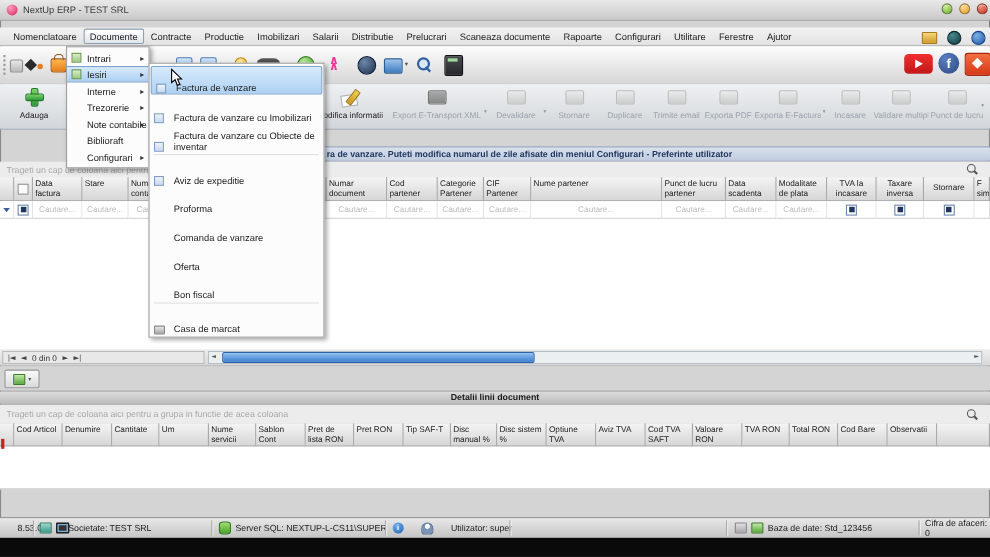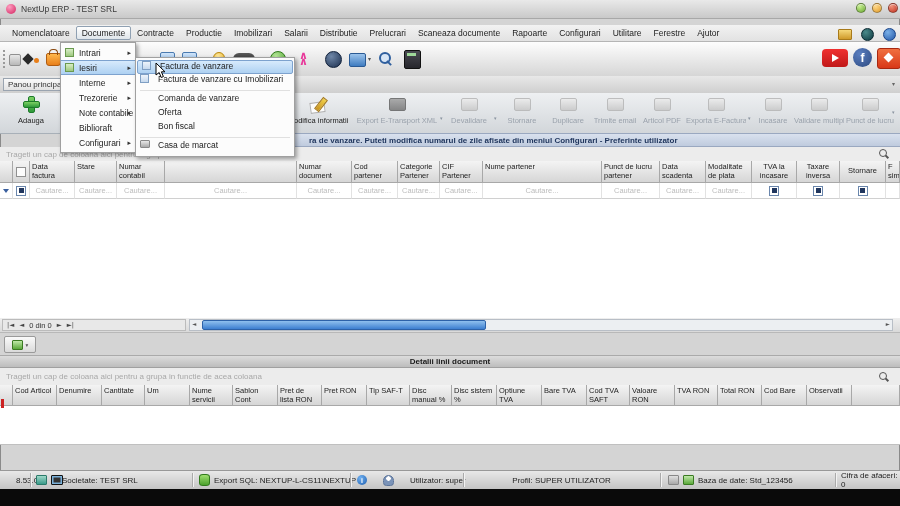--- a/index.html
+++ b/index.html
@@ -46,38 +46,38 @@
   .tcalc::before{content:"";position:absolute;left:2px;top:2px;width:9px;height:3px;background:#9fd89a;}
   .yt{width:26px;height:18px;background:linear-gradient(#f03030,#c01818);border-radius:4px;position:relative;}
   .yt::before{content:"";position:absolute;left:10px;top:5px;width:0;height:0;border-left:7px solid #fff;border-top:4px solid transparent;border-bottom:4px solid transparent;}
   .fb{width:19px;height:19px;border-radius:50%;background:radial-gradient(circle at 35% 30%,#5a7ec0,#2d4a80);color:#fff;font-weight:bold;font-size:12px;display:flex;align-items:center;justify-content:center;}
   .orangebtn{width:22px;height:19px;background:linear-gradient(#f07040,#d83818);border-radius:3px;border:1px solid #a82810;position:relative;}
   .orangebtn::before{content:"";position:absolute;left:7px;top:5px;width:7px;height:7px;background:#fff;transform:rotate(45deg);}
 
   
   .tabrow{position:absolute;left:0;top:76px;width:900px;height:17px;background:linear-gradient(#e8e8e8,#cfcfcf);border-bottom:1px solid #a8b0b8;}
   .panou{position:absolute;left:3px;top:2px;width:80px;height:13px;background:linear-gradient(#fafafa,#e2e2e2);border:1px solid #9aa4b0;font-size:8px;color:#333;display:flex;align-items:center;padding-left:4px;box-sizing:border-box;}
-  .ribbon{position:absolute;left:0;top:93px;width:900px;height:40px;background:linear-gradient(#eef0f2,#d2d6da);border-bottom:1px solid #a8b0b8;}
+  .ribbon{position:absolute;left:0;top:77px;width:900px;height:40px;background:linear-gradient(#eef0f2,#d2d6da);border-bottom:1px solid #a8b0b8;}
   .rbtn{position:absolute;top:2px;height:36px;display:flex;flex-direction:column;align-items:center;justify-content:flex-start;gap:2px;}
   .rlabel{font-size:7.5px;color:#222;white-space:nowrap;overflow:hidden;max-width:100%;}
   .rbtn.disabled .rlabel{color:#9aa2ac;}
   .ricon-wrap{height:19px;display:flex;align-items:center;}
   .plus{position:relative;width:17px;height:17px;}
   .plus::before{content:"";position:absolute;left:5px;top:0;width:7px;height:17px;background:linear-gradient(#7cd063,#2f9a3a);border:1px solid #1c7a2a;box-sizing:border-box;border-radius:2px;}
   .plus::after{content:"";position:absolute;left:0;top:5px;width:17px;height:7px;background:linear-gradient(#7cd063,#2f9a3a);border:1px solid #1c7a2a;box-sizing:border-box;border-radius:2px;}
   .pencil-wrap{position:relative;width:16px;height:14px;}
   .paper{position:absolute;left:0;top:4px;width:13px;height:9px;background:#fcfcfc;border:1px solid #b0b0b0;transform:rotate(-8deg);}
   .pencil{position:absolute;left:8px;top:-1px;width:4px;height:13px;background:linear-gradient(#f2d24a,#c9941f);border:1px solid #a5791c;transform:rotate(38deg);}
   .gicon{width:15px;height:11px;background:linear-gradient(#ececec,#c6c6c6);border:1px solid #b2b2b2;border-radius:2px;opacity:.8;}
   .gicon.dark{background:linear-gradient(#9a9a9a,#6f6f6f);border-color:#5a5a5a;}
   .rarrow{position:absolute;top:22px;font-size:5px;color:#8a94a0;}
 
   
   .caption-bar{position:absolute;left:160px;top:133px;width:740px;height:14px;background:linear-gradient(#d9e1ee,#bfcbde);border-top:1px solid #9aa8c0;border-bottom:1px solid #9aa8c0;box-sizing:border-box;}
-  .caption-text{position:absolute;left:149px;top:2px;font-size:8px;font-weight:bold;color:#21375e;white-space:nowrap;}
+  .caption-text{position:absolute;left:137px;top:2px;font-size:8px;font-weight:bold;color:#21375e;white-space:nowrap;}
 
   
   .groupbar{position:absolute;left:0;width:900px;background:#ececec;border-bottom:1px solid #cfcfcf;}
   .grouphint{position:absolute;left:6px;top:3px;font-size:8px;color:#a8a8a8;white-space:nowrap;}
   .smag{position:absolute;width:12px;height:12px;}
   .smag::before{content:"";position:absolute;left:1px;top:1px;width:6px;height:6px;border:1.5px solid #555;border-radius:50%;}
   .smag::after{content:"";position:absolute;left:8px;top:7px;width:1.5px;height:4px;background:#555;transform:rotate(-45deg);}
   .hrow{position:absolute;left:0;display:flex;}
   .hcell{box-sizing:border-box;height:100%;border-right:1px solid #a8a8a8;border-bottom:1px solid #a8a8a8;background:linear-gradient(#f4f4f4,#d6d6d6);font-size:7.5px;color:#222;padding:2px 2px;overflow:hidden;line-height:1.15;}
   .hcell.cen{text-align:center;display:flex;align-items:center;justify-content:center;padding:1px;}
@@ -116,21 +116,21 @@
   .s-info{width:10px;height:10px;border-radius:50%;background:radial-gradient(circle at 35% 30%,#6fb0f0,#1f5fb0);color:#fff;font-size:7px;font-weight:bold;display:flex;align-items:center;justify-content:center;}
   .s-person{width:9px;height:9px;background:radial-gradient(circle at 50% 28%,#fff 2px,#7a93b8 2.5px);border-radius:50% 50% 30% 30%;border:1px solid #5a739a;}
   .s-gray{width:9px;height:8px;background:linear-gradient(#e0e0e0,#a8a8a8);border:1px solid #888;border-radius:1px;}
   .s-green{width:9px;height:8px;background:linear-gradient(#bfe8a8,#5aa83a);border:1px solid #3a7a22;border-radius:1px;}
 
   
   .menu-panel{position:absolute;background:#fcfcfc;border:1px solid #a0a0a0;box-shadow:2px 2px 4px rgba(0,0,0,.35);z-index:50;box-sizing:border-box;padding:2px 0;}
   .menu-item{position:relative;height:15px;display:flex;align-items:center;font-size:8.5px;color:#222;padding-left:18px;box-sizing:border-box;}
   .menu-item .arr{position:absolute;right:4px;font-size:7px;color:#333;}
   .menu-item.hl{background:linear-gradient(#d7eafc,#aed1f2);border-top:1px solid #7da2ce;border-bottom:1px solid #7da2ce;height:15px;}
-  .sub-item{position:relative;height:14px;display:flex;align-items:flex-start;font-size:8.5px;color:#222;padding-left:22px;box-sizing:border-box;}
+  .sub-item{position:relative;height:26px;display:flex;align-items:flex-end;font-size:8.5px;color:#222;padding-left:22px;box-sizing:border-box;}
   .sub-item.hl{background:linear-gradient(#d7eafc,#aed1f2);border:1px solid #7da2ce;border-radius:2px;margin:0 1px;}
   .mini{position:absolute;left:4px;}
   .mini-doc{width:9px;height:9px;background:linear-gradient(#eef4fb,#c6d9ee);border:1px solid #7f9fc4;box-sizing:border-box;}
   .mini-green{width:9px;height:9px;background:linear-gradient(#d8eec6,#9ec87f);border:1px solid #6a9a4f;box-sizing:border-box;}
   .mini-cash{width:10px;height:8px;background:linear-gradient(#e8e8e8,#a8a8a8);border:1px solid #888;border-radius:1px;box-sizing:border-box;}
   .msep{height:1px;background:#e0e0e0;margin:2px 4px;}
   .cursor{position:absolute;z-index:60;}
 
   .black-band{position:absolute;left:0;width:900px;background:#0a0a0a;}
 </style>
@@ -283,21 +283,21 @@
     <div class="rbtn disabled" style="left:592px;width:46px;">
       <span class="ricon-wrap">
           <span class="gicon"></span>
         </span>
       <span class="rlabel">Trimite email</span>
     </div>
     <div class="rbtn disabled" style="left:640px;width:44px;">
       <span class="ricon-wrap">
           <span class="gicon"></span>
         </span>
-      <span class="rlabel">Articol PDF</span>
+      <span class="rlabel">Exporta PDF</span>
     </div>
     <div class="rbtn disabled" style="left:686px;width:60px;">
       <span class="ricon-wrap">
           <span class="gicon"></span>
         </span>
       <span class="rlabel">Exporta E-Factura</span>
     </div>
     <span class="rarrow glyph" style="left:748px;">▾</span>
     <div class="rbtn disabled" style="left:754px;width:38px;">
       <span class="ricon-wrap">
@@ -422,21 +422,21 @@
     <div class="hcell" style="width:43px;">Cantitate</div>
     <div class="hcell" style="width:45px;">Um</div>
     <div class="hcell" style="width:43px;">Nume servicii</div>
     <div class="hcell" style="width:45px;">Sablon Cont</div>
     <div class="hcell" style="width:44px;">Pret de lista RON</div>
     <div class="hcell" style="width:45px;">Pret RON</div>
     <div class="hcell" style="width:43px;">Tip SAF-T</div>
     <div class="hcell" style="width:42px;">Disc manual %</div>
     <div class="hcell" style="width:45px;">Disc sistem %</div>
     <div class="hcell" style="width:45px;">Optiune TVA</div>
-    <div class="hcell" style="width:45px;">Bare TVA</div>
+    <div class="hcell" style="width:45px;">Aviz TVA</div>
     <div class="hcell" style="width:43px;">Cod TVA SAFT</div>
     <div class="hcell" style="width:45px;">Valoare RON</div>
     <div class="hcell" style="width:43px;">TVA RON</div>
     <div class="hcell" style="width:44px;">Total RON</div>
     <div class="hcell" style="width:45px;">Cod Bare</div>
     <div class="hcell" style="width:45px;">Observatii</div>
     <div class="hcell" style="width:48px;"></div>
   </div>
 
   <div class="gridbody" style="top:406px;height:38px;border-bottom:1px solid #c0c0c0;"></div>
@@ -446,30 +446,29 @@
     <div class="sseg" style="left:16px;">8.53.0</div>
     <div class="ssep" style="left:30px;"></div>
     <div class="sseg" style="left:36px;">
       <span class="s-teal"></span>
       <span class="s-mon"></span>
     </div>
     <div class="sseg" style="left:62px;">Societate: TEST SRL</div>
     <div class="ssep" style="left:192px;"></div>
     <div class="sseg" style="left:199px;">
       <span class="s-db"></span>
-      <span>Export SQL: NEXTUP-L-CS11\NEXTUP</span>
+      <span>Server SQL: NEXTUP-L-CS11\SUPER</span>
     </div>
     <div class="ssep" style="left:350px;"></div>
     <div class="sseg" style="left:357px;gap:16px;">
       <span class="s-info">i</span>
       <span class="s-person"></span>
       <span>Utilizator: super</span>
     </div>
     <div class="ssep" style="left:463px;"></div>
-    <div class="sseg" style="left:463px;width:197px;justify-content:center;">Profil: SUPER UTILIZATOR</div>
     <div class="ssep" style="left:660px;"></div>
     <div class="sseg" style="left:668px;">
       <span class="s-gray"></span>
       <span class="s-green"></span>
       <span>Baza de date: Std_123456</span>
     </div>
     <div class="ssep" style="left:835px;"></div>
     <div class="sseg" style="left:841px;">Cifra de afaceri: 0</div>
   </div>
 
@@ -509,21 +508,32 @@
 
   <div class="menu-panel" style="left:135px;top:57px;width:160px;">
     <div class="sub-item hl">
       <span class="mini mini-doc"></span>
       <span>Factura de vanzare</span>
     </div>
     <div class="sub-item">
       <span class="mini mini-doc"></span>
       <span>Factura de vanzare cu Imobilizari</span>
     </div>
+    <div class="sub-item">
+      <span class="mini mini-doc"></span>
+      <span>Factura de vanzare cu Obiecte de inventar</span>
+    </div>
     <div class="msep"></div>
+    <div class="sub-item">
+      <span class="mini mini-doc"></span>
+      <span>Aviz de expeditie</span>
+    </div>
+    <div class="sub-item">
+      <span>Proforma</span>
+    </div>
     <div class="sub-item">
       <span>Comanda de vanzare</span>
     </div>
     <div class="sub-item">
       <span>Oferta</span>
     </div>
     <div class="sub-item">
       <span>Bon fiscal</span>
     </div>
     <div class="msep"></div>

